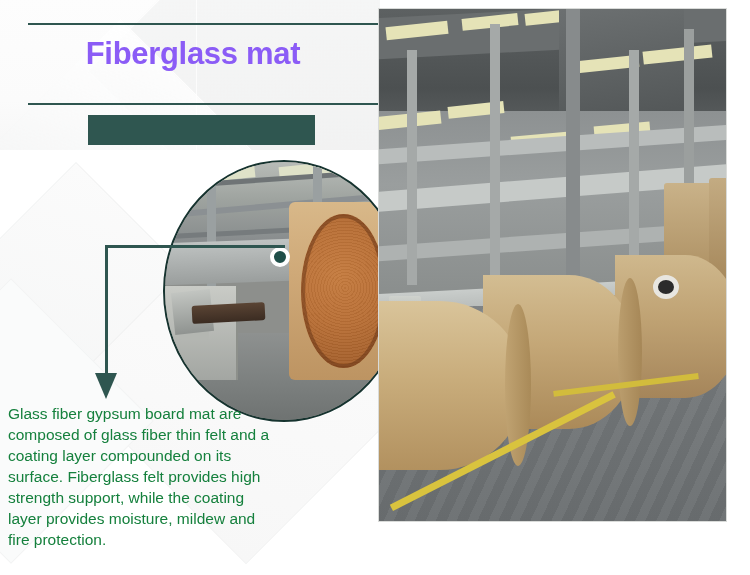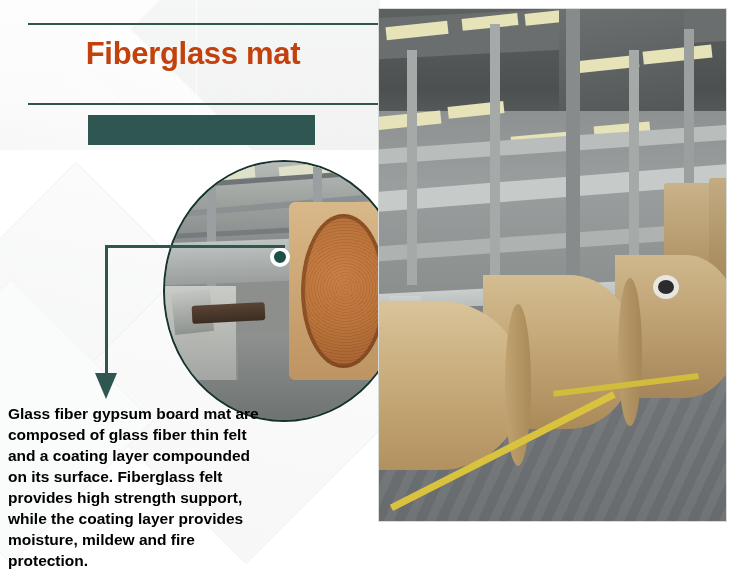--- a/index.html
+++ b/index.html
@@ -37,21 +37,21 @@
   }
   .hb-vline{position:absolute;top:0;width:1px;height:150px;background:rgba(255,255,255,.75);}
 
   .rule{position:absolute;height:2px;background:#2f5650;}
   .rule-top{left:28px;top:23px;width:352px;}
   .rule-bot{left:28px;top:103px;width:352px;}
 
   .title{
     position:absolute;left:28px;top:38px;width:330px;
     text-align:center;
-    font-size:31px;font-weight:bold;color:#c2410c;
+    font-size:31px;font-weight:bold;color:#8b5cf6;
     letter-spacing:-.3px;line-height:1;
     white-space:nowrap;
   }
   .green-bar{
     position:absolute;left:88px;top:115px;width:227px;height:30px;
     background:#2f5650;
   }
 
   
   .body-left{position:absolute;left:0;top:150px;width:380px;height:425px;background:#ffffff;overflow:hidden;}
@@ -154,22 +154,22 @@
   }
   .co-dot{
     position:absolute;left:44%;top:33%;width:20px;height:20px;border-radius:50%;
     background:#1f4f49;border:4px solid #ffffff;
     box-sizing:border-box;
   }
 
   
   .caption{
     position:absolute;left:8px;top:403px;width:262px;
-    font-size:15.5px;line-height:21px;font-weight:bold;
-    color:#000000;
+    font-size:15.5px;line-height:21px;font-weight:normal;
+    color:#15803d;
   }
 
   
   .photo{
     position:absolute;left:378px;top:8px;width:349px;height:514px;
     overflow:hidden;background:#8b8e8b;
     border:1px solid #d9dbd9;box-sizing:border-box;
   }
   .ph{position:absolute;}
   .ph-roof{left:0;top:0;width:100%;height:22%;background:linear-gradient(180deg,#5d6162 0%,#4c5051 70%,#585c5d 100%);}

